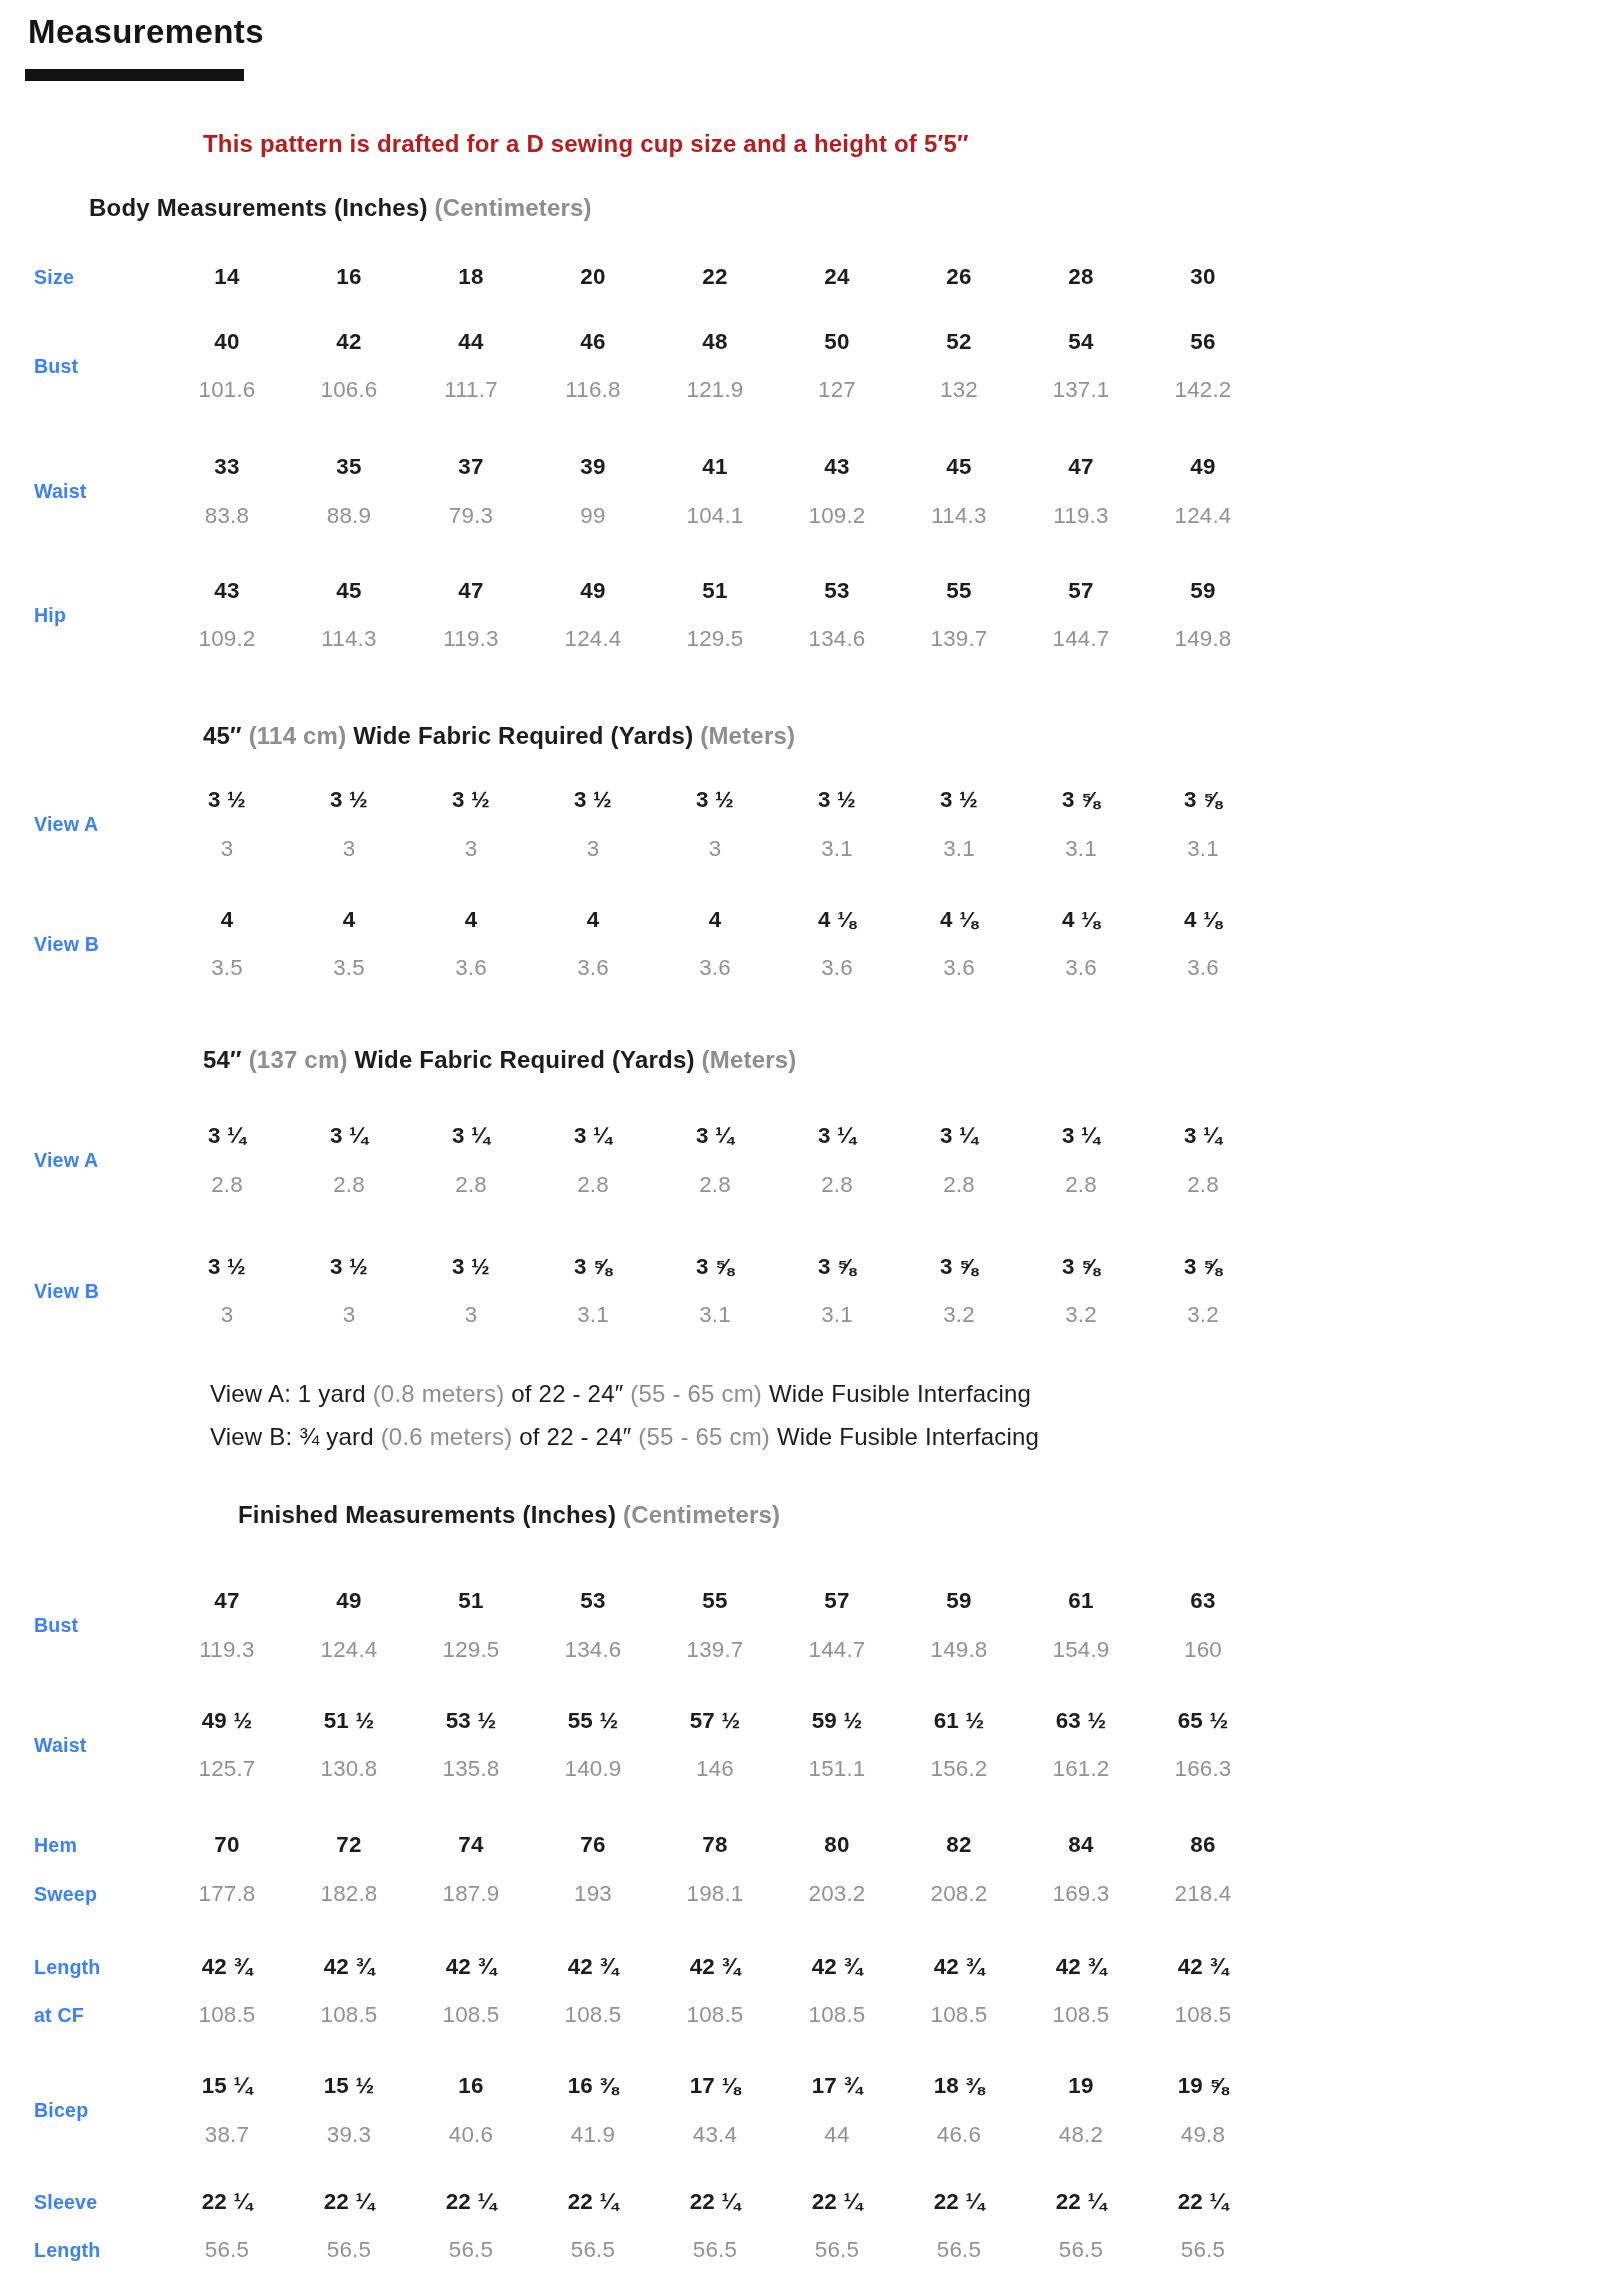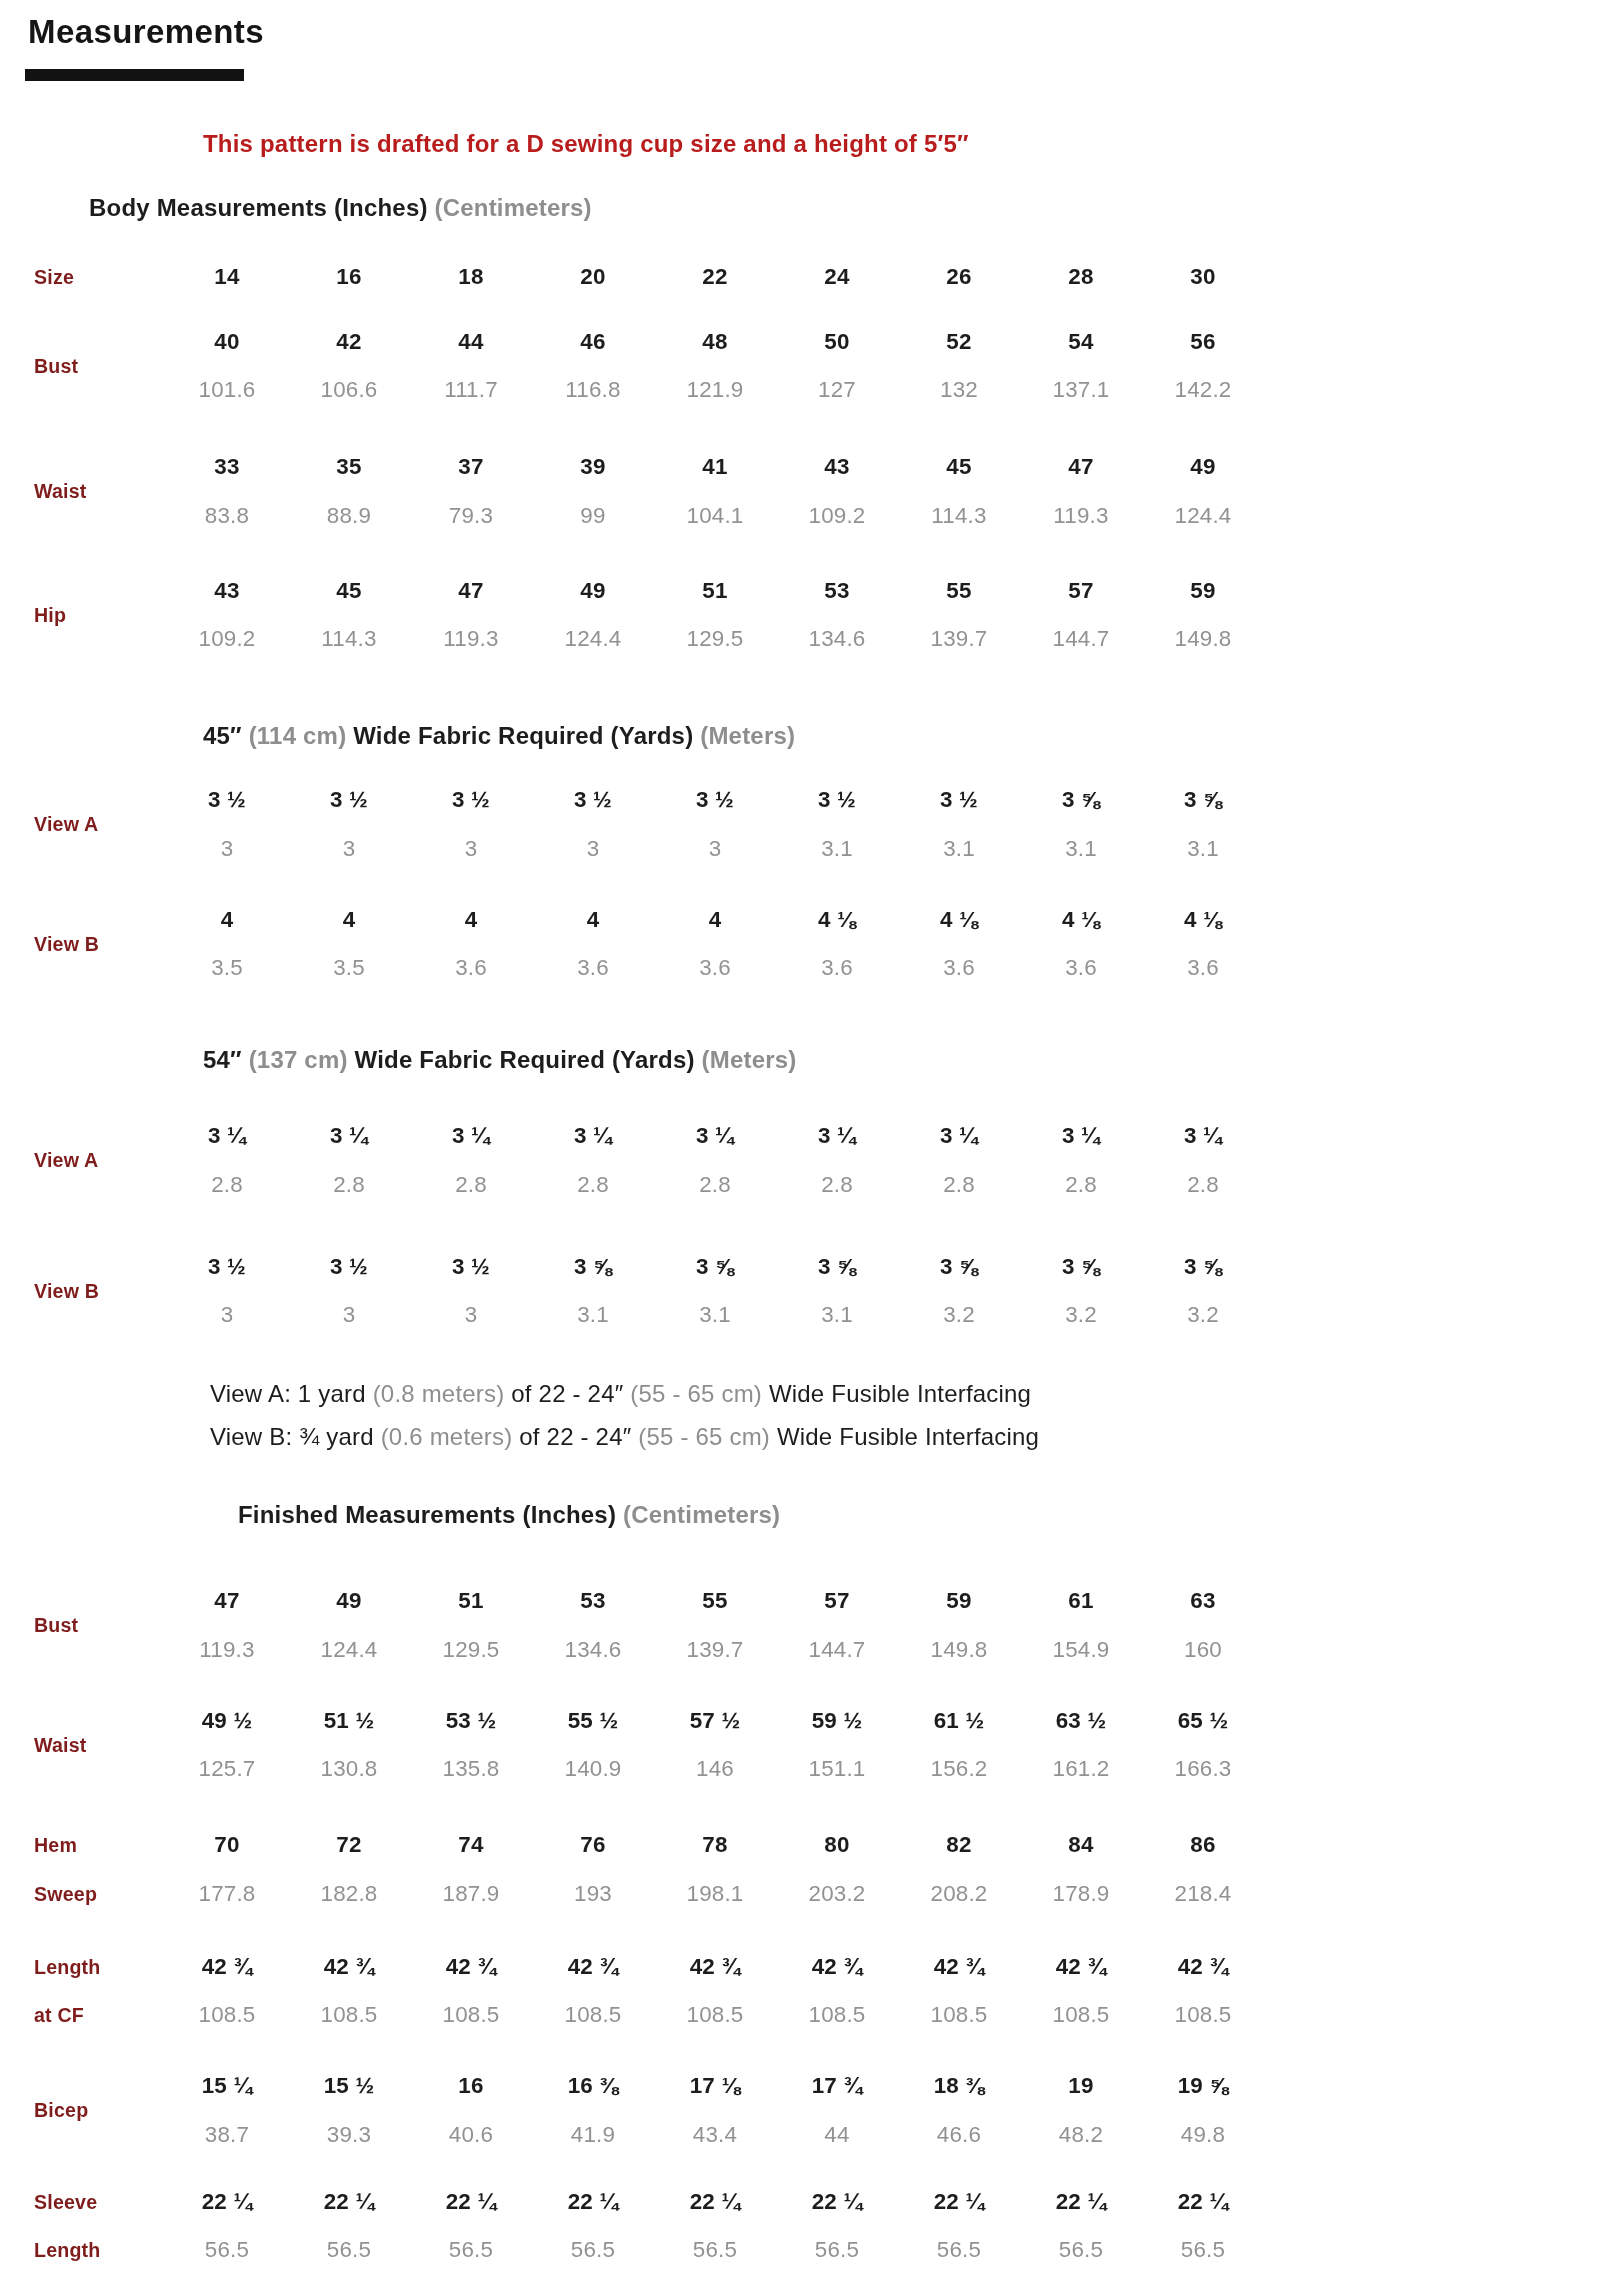--- a/index.html
+++ b/index.html
@@ -46,21 +46,21 @@
     display: grid;
     grid-template-columns: 132px repeat(9, 122px);
     padding-left: 34px;
     align-items: center;
   }
   .label {
     font-size: 19.6px;
     font-weight: 700;
     line-height: 24px;
     letter-spacing: 0.2px;
-    color: #7f1d1d;
+    color: #3b82f6;
   }
   .label .ll { line-height: 28px; }
   .label .ll.l2 { margin-top: 20.5px; }
   .cell { text-align: center; }
   .v-in {
     font-size: 22.4px;
     font-weight: 700;
     line-height: 28px;
     letter-spacing: 0.2px;
     color: #1d1d1d;
@@ -572,21 +572,21 @@
       <div class="cell">
         <div class="v-in">80</div>
         <div class="v-cm">203.2</div>
       </div>
       <div class="cell">
         <div class="v-in">82</div>
         <div class="v-cm">208.2</div>
       </div>
       <div class="cell">
         <div class="v-in">84</div>
-        <div class="v-cm">178.9</div>
+        <div class="v-cm">169.3</div>
       </div>
       <div class="cell">
         <div class="v-in">86</div>
         <div class="v-cm">218.4</div>
       </div>
     </div>
 
   <div class="mrow r-len">
     <div class="label two">
       <div class="ll">Length</div>

